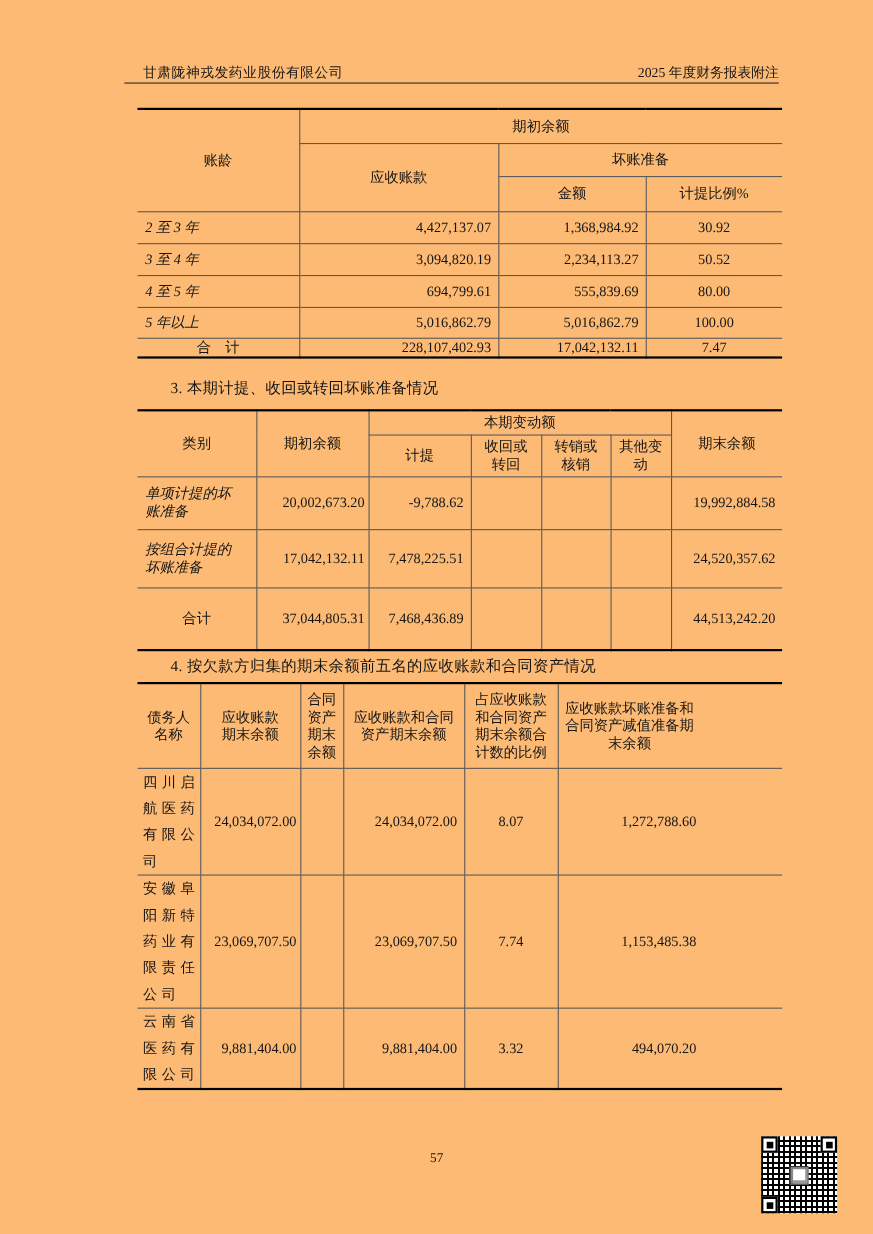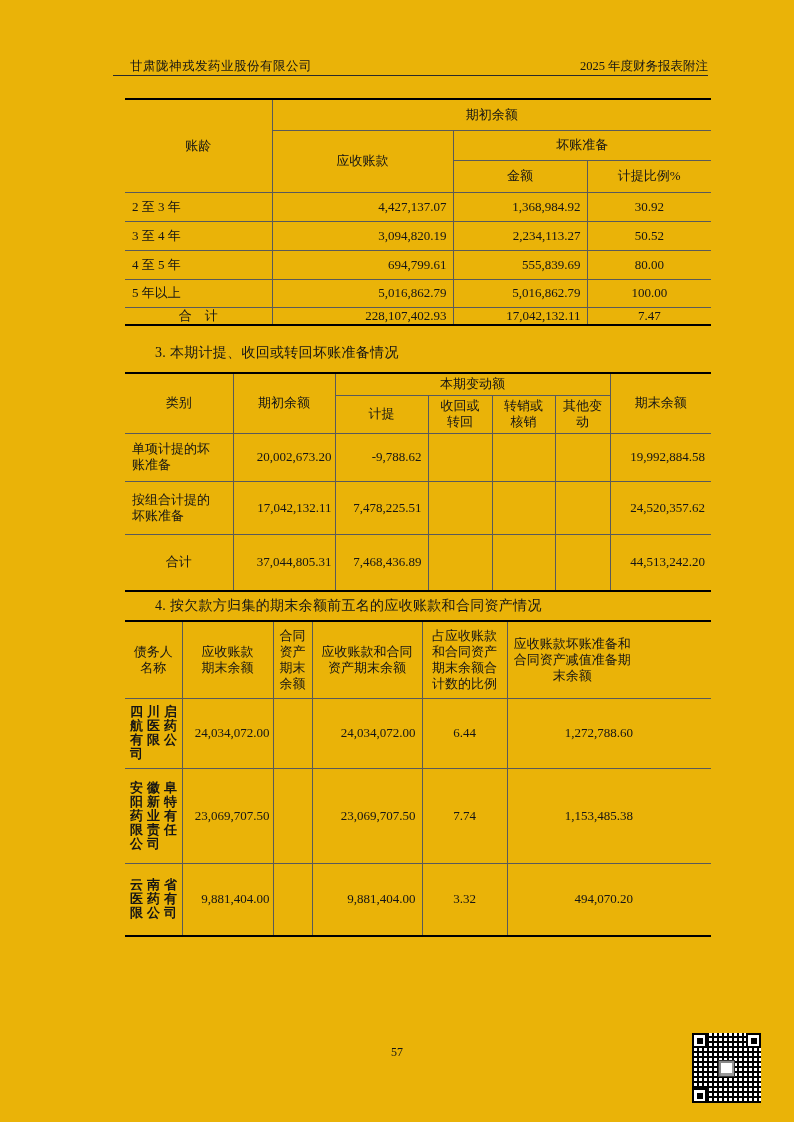--- a/index.html
+++ b/index.html
@@ -1,41 +1,41 @@
 <!DOCTYPE html>
 <html><head>
 <meta charset="utf-8">
 <style>
   * { margin:0; padding:0; box-sizing:border-box; }
   html,body { background:#e8e8e8; }
   body { font-family:"Liberation Serif","DejaVu Serif",serif; color:#151515; }
-  .page { position:relative; width:794px; height:1122px; background:#eab308; margin:0 auto; overflow:hidden; }
+  .page { position:relative; width:794px; height:1122px; background:#fdba74; margin:0 auto; overflow:hidden; }
 
   .hdr-l { position:absolute; left:130px; top:58px; font-size:12.5px; letter-spacing:0.5px; }
   .hdr-r { position:absolute; top:58px; left:0; width:708px; text-align:right; font-size:12.5px; }
   .hdr-rule { position:absolute; left:113px; top:75px; width:595px; height:0; border-top:1.5px solid #2a2a2a; }
 
   .sec-title { position:absolute; left:155px; font-size:14px; letter-spacing:0.3px; }
   #sec3 { top:344px; }
   #sec4 { top:597px; }
 
   table { position:absolute; left:125px; width:586px; border-collapse:collapse; table-layout:fixed;
           border-top:2px solid #000; border-bottom:2px solid #000; }
   #t1 { top:98px; }
   #t2 { top:372px; }
   #t3 { top:620px; }
   td { border:1px solid #5a5a5a; font-size:13px; line-height:16px; vertical-align:middle; overflow:hidden; }
   td.nl { border-left:none; }
   td.nr { border-right:none; }
   .c { text-align:center; }
   .r { text-align:right; padding-right:6px; }
-  .l { text-align:left; padding-left:7px; }
+  .l { text-align:left; padding-left:7px;font-style:italic; }
   .pre { white-space:pre-line; }
   .tight { padding-right:3px; }
-  .name { white-space:pre-line; letter-spacing:4px; line-height:14px; padding-left:5px; vertical-align:middle;font-weight:bold; }
+  .name { white-space:pre-line; letter-spacing:4px; line-height:24px; padding-left:5px; vertical-align:middle; }
   .prov { text-align:right; padding-right:78px; }
   .provh { text-align:center; padding-right:76px; padding-left:2px; }
 
   .pagenum { position:absolute; left:0; top:1045px; width:794px; text-align:center; font-size:12px; }
 
   .qr { position:absolute; left:692px; top:1033px; width:69px; height:70px; background:
         repeating-linear-gradient(90deg, #000 0 2px, transparent 2px 5px),
         repeating-linear-gradient(0deg, #000 0 2px, #fff 2px 5px); }
   .qr .f { position:absolute; width:15px; height:15px; border:2px solid #000; background:#fff; }
   .qr .f::after { content:""; position:absolute; inset:2.5px; background:#000; }
@@ -197,21 +197,21 @@
 末余额</td>
     </tr>
     <tr style="height:70px">
       <td class="name nl">四川启
 航医药
 有限公
 司</td>
       <td class="r tight">24,034,072.00</td>
       <td></td>
       <td class="r">24,034,072.00</td>
-      <td class="c">6.44</td>
+      <td class="c">8.07</td>
       <td class="prov nr">1,272,788.60</td>
     </tr>
     <tr style="height:95px">
       <td class="name nl">安徽阜
 阳新特
 药业有
 限责任
 公司</td>
       <td class="r tight">23,069,707.50</td>
       <td></td>

